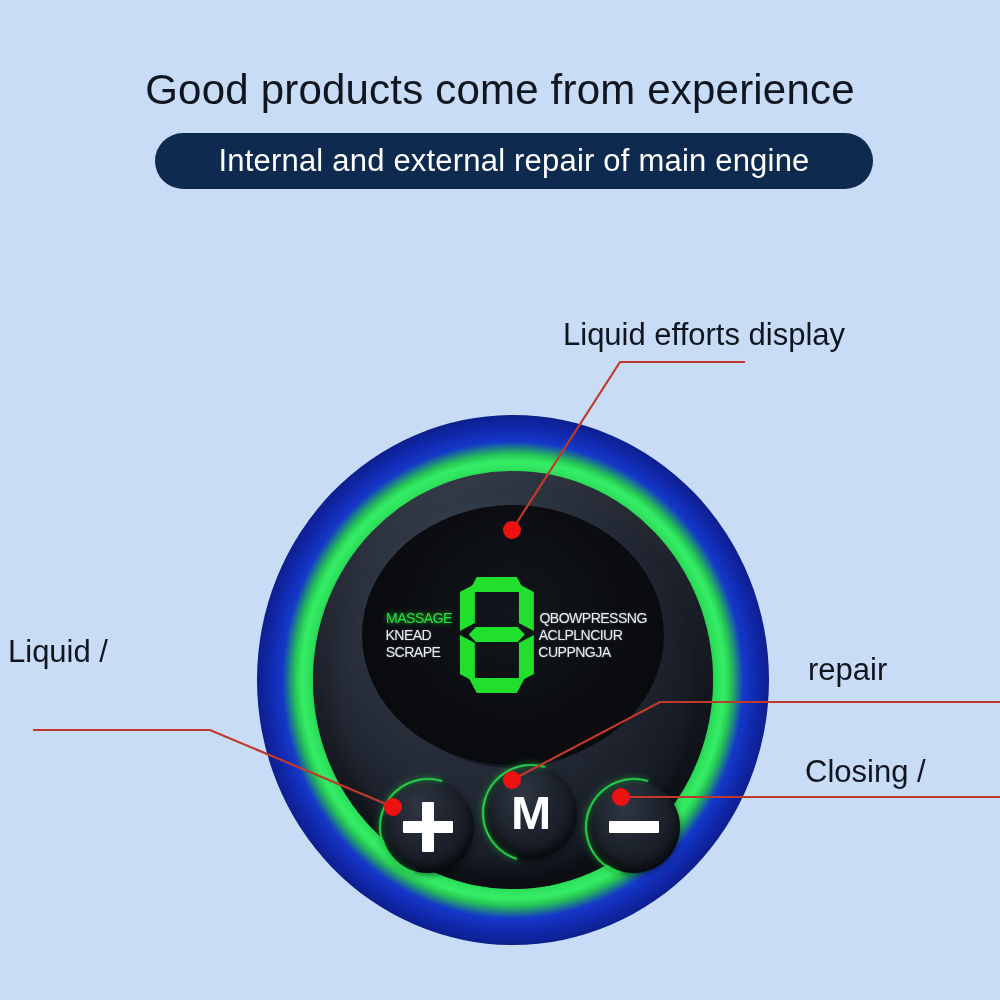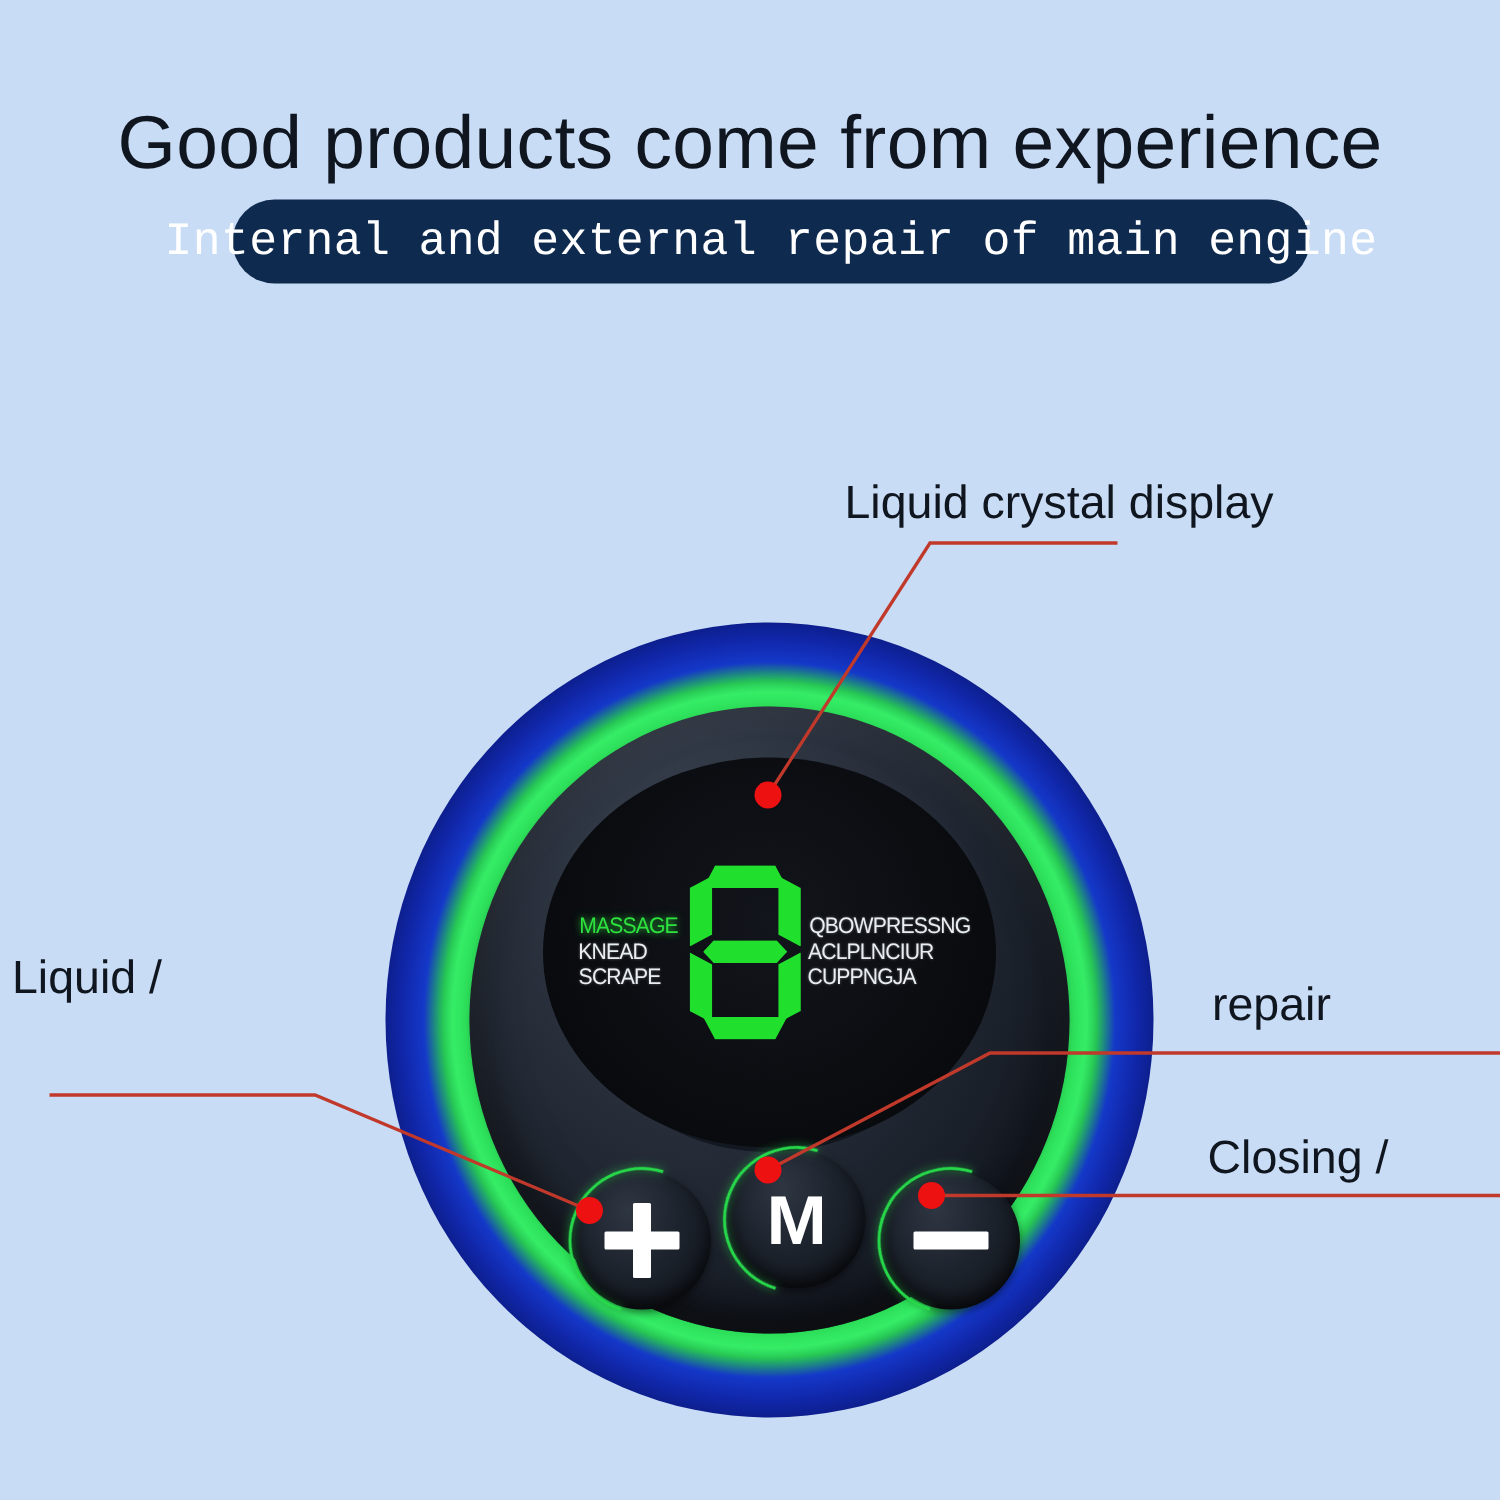--- a/index.html
+++ b/index.html
@@ -7,32 +7,32 @@
     width:1000px; height:1000px; overflow:hidden;
     background:#c9dcf5;
     font-family:"Liberation Sans", sans-serif;
   }
   #stage { position:relative; width:1000px; height:1000px; background:#c9dcf5; }
 
   
   .headline {
     position:absolute; left:0; top:66px; width:1000px;
     text-align:center;
-    font-size:50px; font-weight:400; color:#10161f;
+    font-size:42px; font-weight:400; color:#10161f;
     letter-spacing:.2px; white-space:nowrap;
   }
   .banner {
     position:absolute; left:155px; top:133px;
     width:718px; height:56px;
     background:#0e2a4f; border-radius:28px;
     display:flex; align-items:center; justify-content:center;
   }
   .banner-text {
     font-size:31px; font-weight:400; color:#ffffff;
-    letter-spacing:.2px; white-space:nowrap;font-family:Liberation Mono, monospace;
+    letter-spacing:.2px; white-space:nowrap;
   }
 
   
   #device {
     position:absolute; left:257px; top:415px;
     width:512px; height:530px;
   }
   .ring-outer {
     position:absolute; inset:0;
     border-radius:50%;
@@ -206,21 +206,21 @@
     </g>
     <g fill="#ee1111">
       <circle cx="512" cy="530" r="9"></circle>
       <circle cx="393" cy="807" r="9"></circle>
       <circle cx="512" cy="780" r="9"></circle>
       <circle cx="621" cy="797" r="9"></circle>
     </g>
   </svg>
 
   <div class="callout co-lcd">
-    <div>Liquid crystal display</div>
+    <div>Liquid efforts display</div>
   </div>
 
   <div class="callout co-start">
     <div>Liquid /</div>
   </div>
 
   <div class="callout co-pattern">
     <div>repair</div>
   </div>
 

